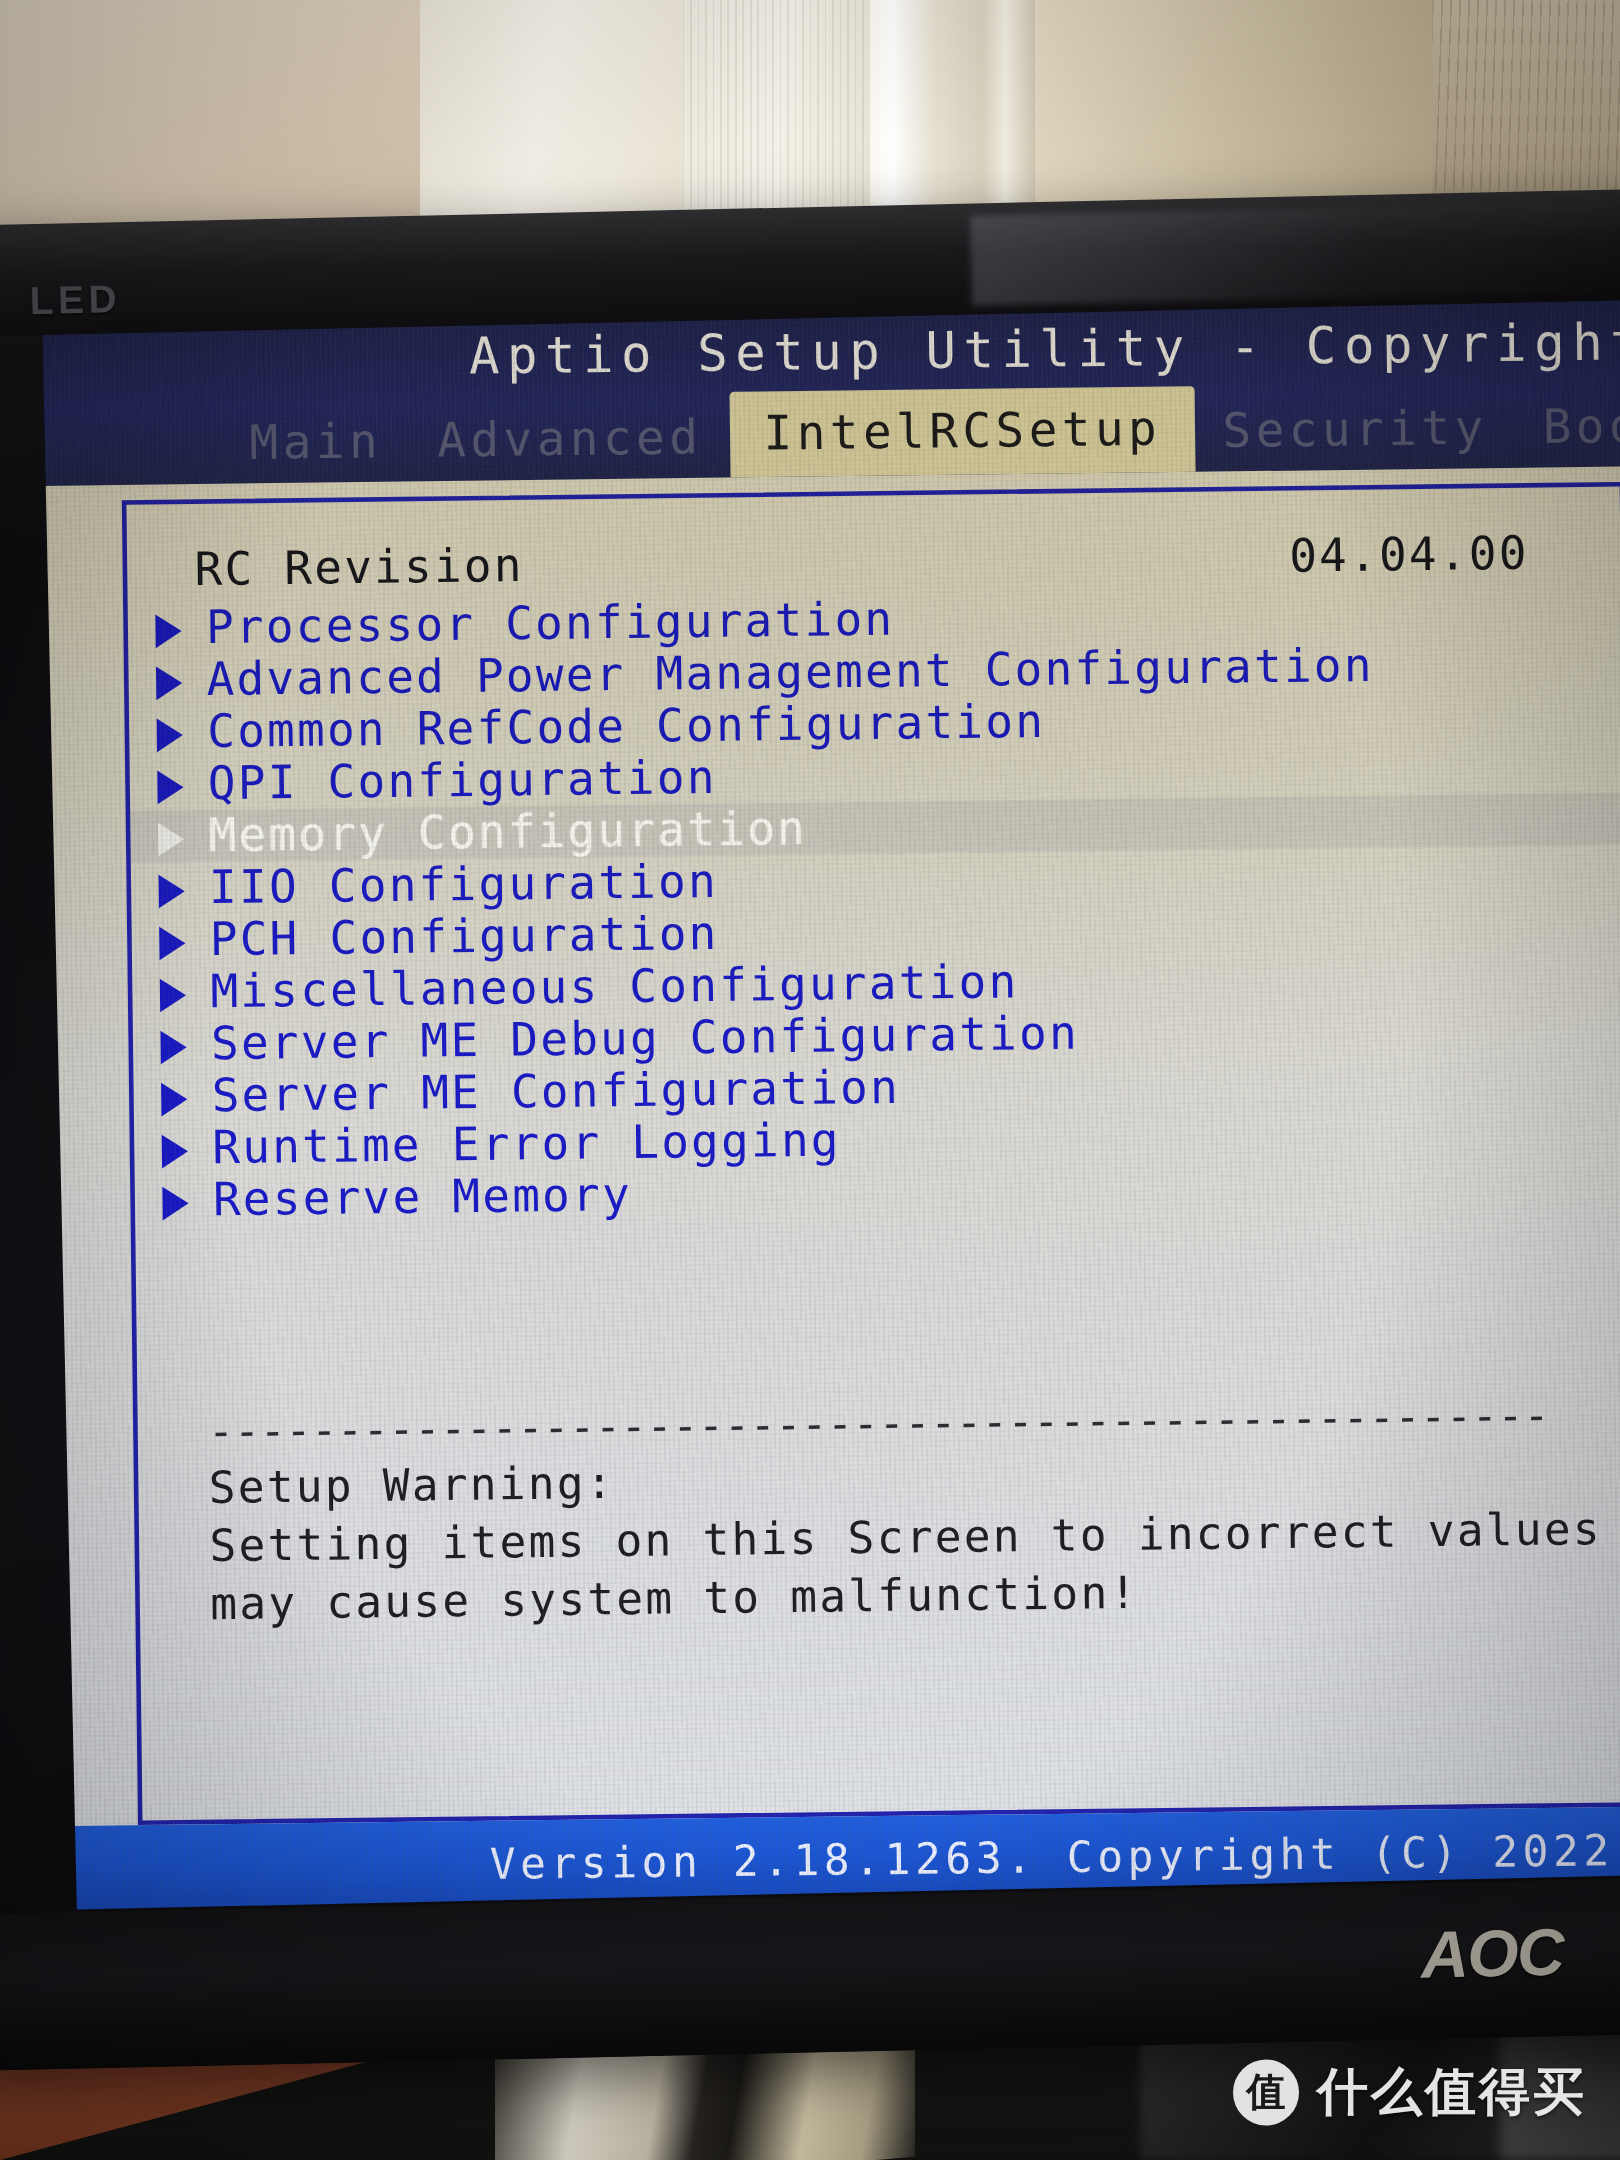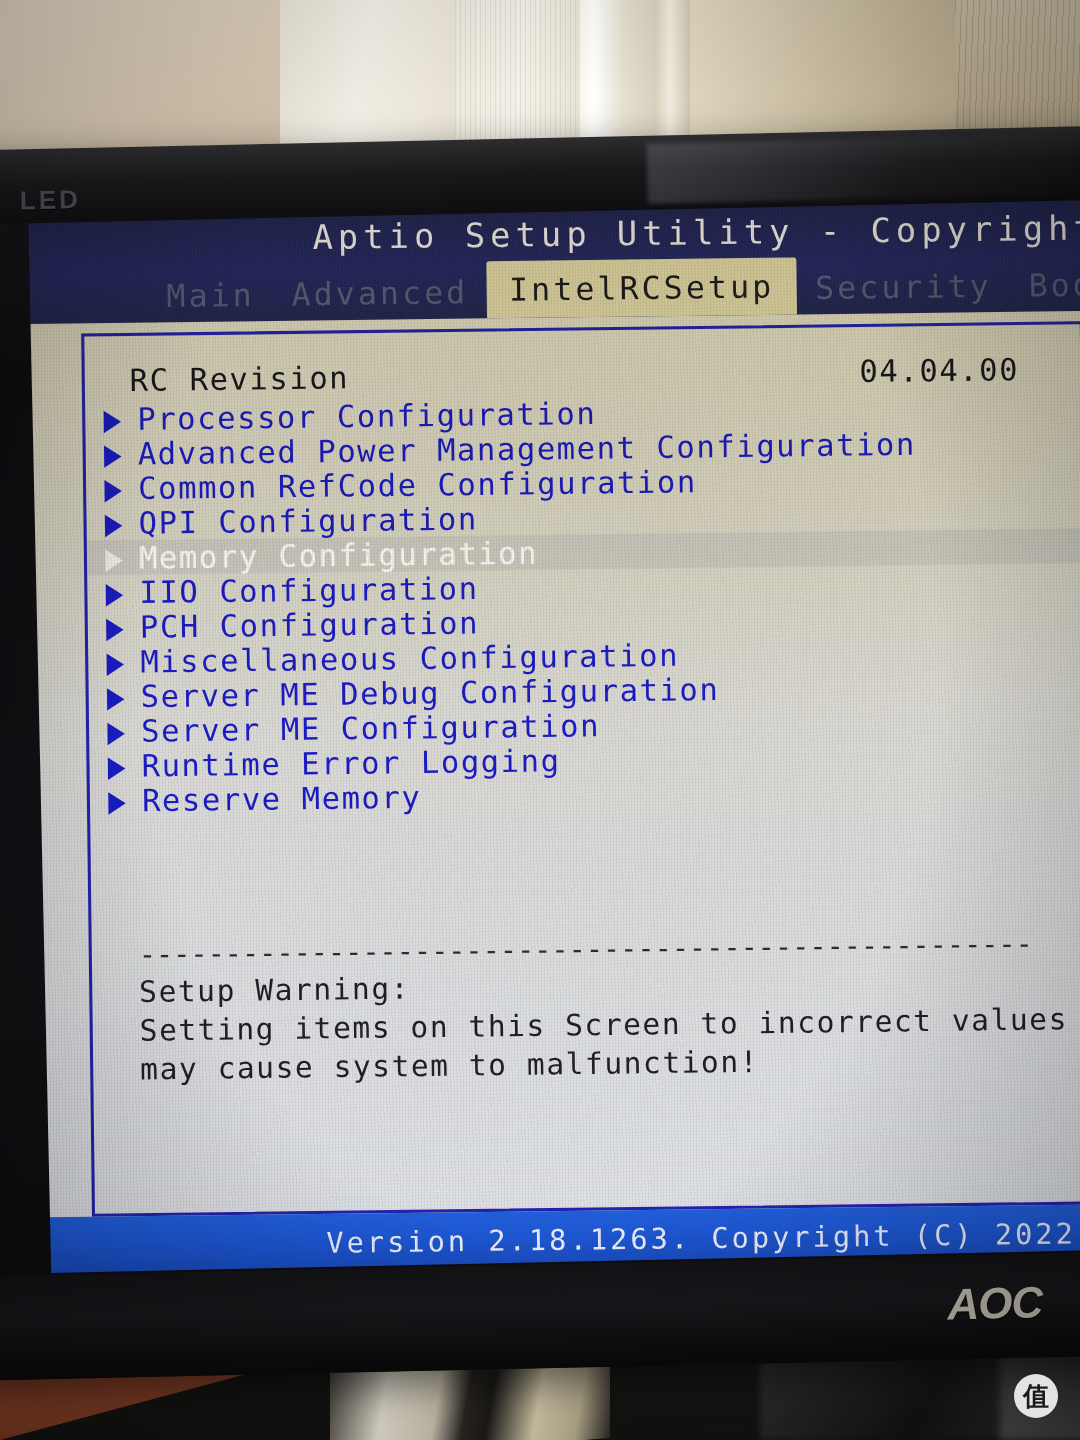--- a/index.html
+++ b/index.html
@@ -370,15 +370,16 @@
 
     <div class="aoc-bar">
       <div class="aoc-logo">AOC</div>
     </div>
   </div>
 
   <div class="vignette"></div>
 
   <div class="watermark">
     <div class="wm-badge">值</div>
+    <div class="wm-text">什么值得买</div>
   </div>
 
 </div>
 
 </body></html>

